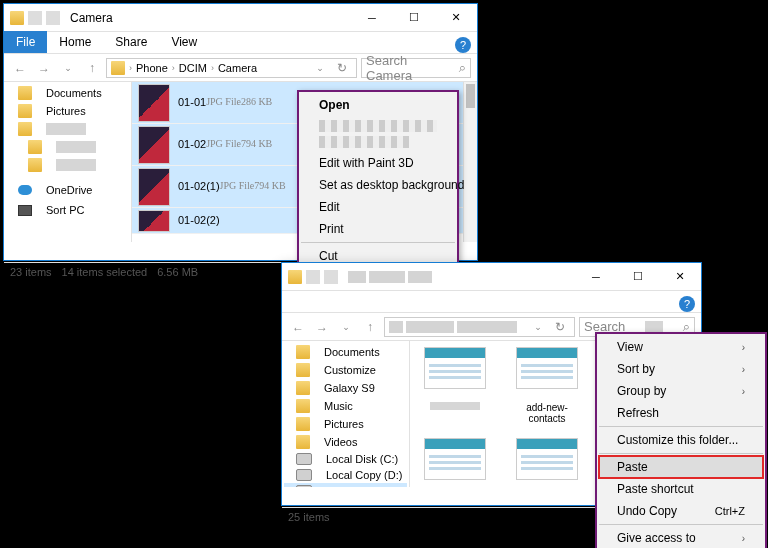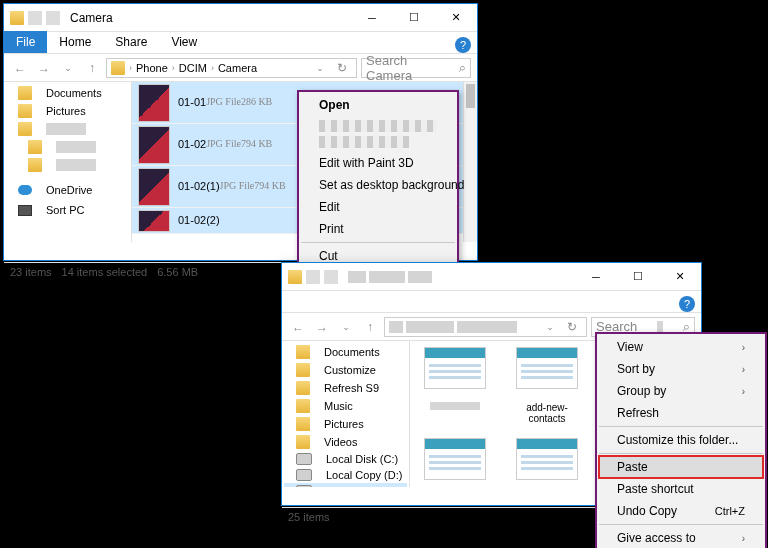--- a/index.html
+++ b/index.html
@@ -251,39 +251,39 @@
       <div class="blurrow">
         <span style="width:14px"></span>
         <span style="width:48px"></span>
         <span style="width:60px"></span>
       </div>
       <span style="margin-left:auto;display:flex;gap:2px">
         <span class="navbtn" style="font-size:9px">⌄</span>
         <span class="navbtn">↻</span>
       </span>
     </div>
-    <div class="search" style="width:104px">
+    <div class="search" style="width:116px">
       <span>Search</span>
       <span class="pill" style="width:30px"></span>
       <span style="margin-left:auto">⌕</span>
     </div>
   </div>
   <div class="body" style="height:calc(100% - 96px)">
     <div class="tree" style="width:128px">
       <div class="tnode">
           <span class="ic folder-ic"></span>
           <span>Documents</span>
         </div>
       <div class="tnode">
           <span class="ic folder-ic"></span>
           <span>Customize</span>
         </div>
       <div class="tnode">
           <span class="ic folder-ic"></span>
-          <span>Refresh S9</span>
+          <span>Galaxy S9</span>
         </div>
       <div class="tnode">
           <span class="ic folder-ic"></span>
           <span>Music</span>
         </div>
       <div class="tnode">
           <span class="ic folder-ic"></span>
           <span>Pictures</span>
         </div>
       <div class="tnode">

